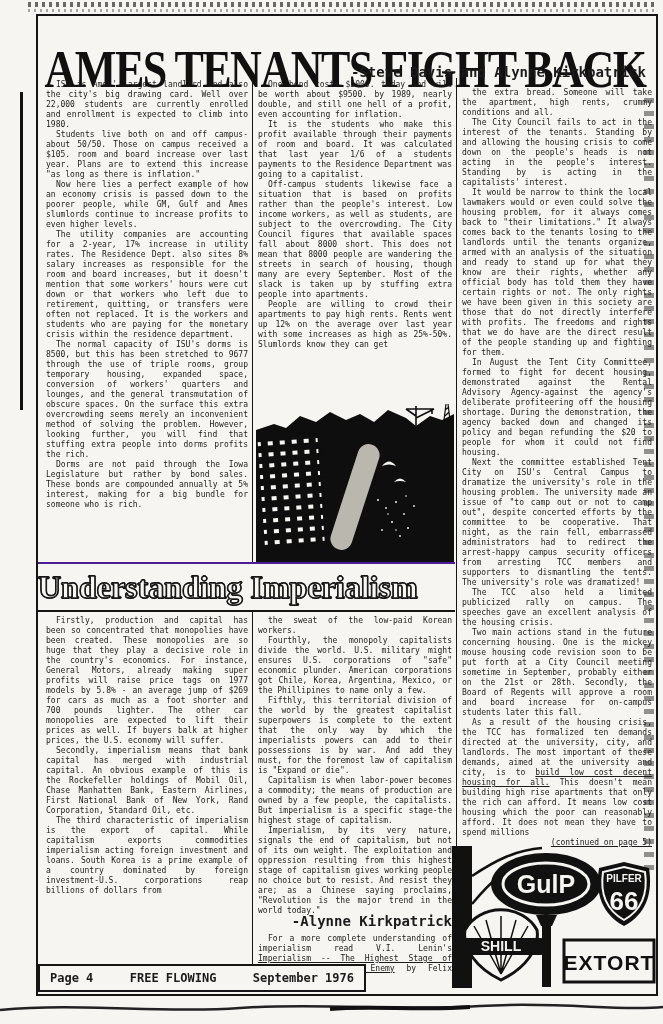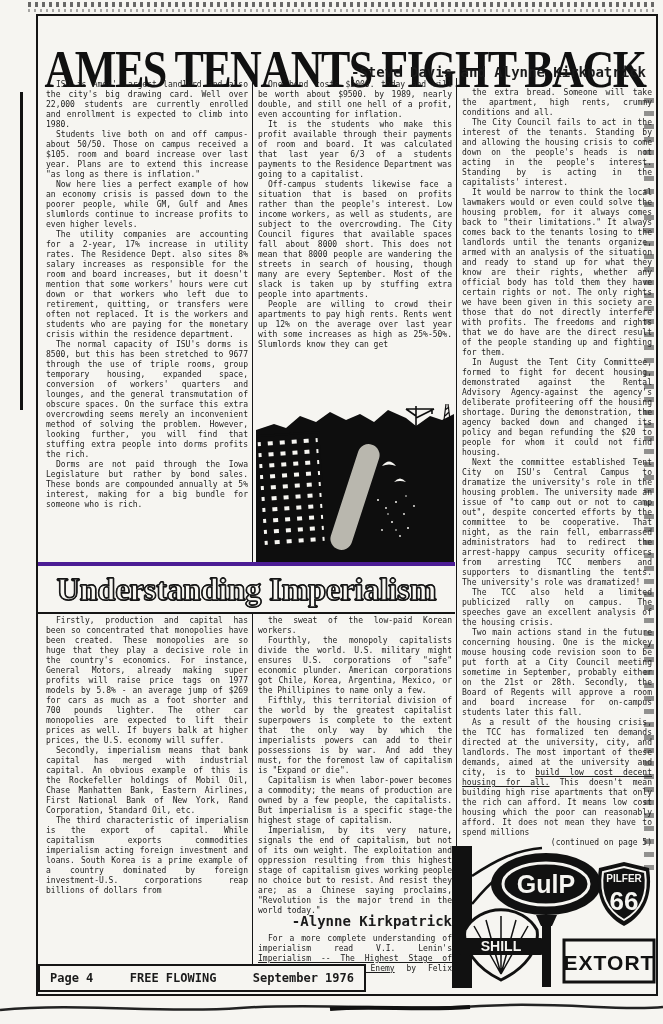--- a/index.html
+++ b/index.html
@@ -28,33 +28,33 @@
   .bodytext p{margin:0;text-indent:10px;}
   .col1{position:absolute;left:46px;top:80px;width:202px;height:482px;}
   .col2{position:absolute;left:258px;top:80px;width:194px;height:326px;}
   .col3{position:absolute;left:462px;top:88px;width:190px;height:772px;}
   .divider-a{position:absolute;left:252px;top:78px;width:1px;height:484px;background:#151515;}
   .divider-b{position:absolute;left:456px;top:78px;width:1px;height:888px;background:#151515;}
   .divider-c{position:absolute;left:252px;top:612px;width:1px;height:352px;background:#151515;}
   .illustration{position:absolute;left:256px;top:404px;width:198px;height:158px;}
   .banner{
     position:absolute;left:38px;top:562px;width:417px;height:46px;
-    border-top:4px solid #4c1d95;border-bottom:2px solid #151515;background:#f6f5f1;
-    display:flex;align-items:center;justify-content:center;
+    border-top:2px solid #4c1d95;border-bottom:2px solid #151515;background:#f6f5f1;
+    display:flex;align-items:center;justify-content:flex-start;
   }
   .banner-title{
     font-family:"Liberation Serif","DejaVu Serif",serif;font-weight:bold;font-size:32px;
     white-space:nowrap;color:#f8f7f2;-webkit-text-stroke:1.3px #161616;
     text-shadow:1px 0 #161616,-1px 0 #161616,0 1px #161616,0 -1px #161616;
   }
   .imp-col1{position:absolute;left:46px;top:616px;width:202px;height:346px;}
   .imp-col2{position:absolute;left:258px;top:616px;width:194px;height:372px;}
   .attribution{text-align:right;font-size:14px;line-height:10px;font-weight:bold;margin:0;}
   .underlined{text-decoration:underline;}
-  .continued{text-align:right;text-indent:0 !important;}
+  .continued{text-align:right;text-indent:0 !important;text-decoration:underline;}
   .footer-box{
     position:absolute;left:38px;top:964px;width:304px;height:24px;border:2px solid #151515;
     display:flex;justify-content:space-between;align-items:center;padding:0 10px;
     font-size:12px;font-weight:bold;background:#f6f5f1;
   }
   .cartoon{position:absolute;left:446px;top:845px;width:210px;height:150px;}
   .bottom-squiggle{position:absolute;left:0;top:998px;width:663px;height:22px;}
 </style>
 </head>
 <body>
@@ -76,21 +76,21 @@
       <p>Now here lies a perfect example of how an economy crisis is passed down to the poorer people, while GM, Gulf and Ames slumlords continue to increase profits to even higher levels.</p>
       <p>The utility companies are accounting for a 2-year, 17% increase in utility rates. The Residence Dept. also sites 8% salary increases as responsible for the room and board increases, but it doesn't mention that some workers' hours were cut down or that workers who left due to retirement, quitting, or transfers were often not replaced. It is the workers and students who are paying for the monetary crisis within the residence department.</p>
       <p>The normal capacity of ISU's dorms is 8500, but this has been stretched to 9677 through the use of triple rooms, group temporary housing, expanded space, conversion of workers' quarters and lounges, and the general transmutation of obscure spaces. On the surface this extra overcrowding seems merely an inconvenient method of solving the problem. However, looking further, you will find that stuffing extra people into dorms profits the rich.</p>
       <p>Dorms are not paid through the Iowa Legislature but rather by bond sales. These bonds are compounded annually at 5% interest, making for a big bundle for someone who is rich.</p>
     </div>
 
   <div class="divider-a"></div>
 
   <div class="col2 bodytext">
       <p>One bond costs $5000. today and will be worth about $9500. by 1989, nearly double, and still one hell of a profit, even accounting for inflation.</p>
-      <p>It is the students who make this profit available through their payments of room and board. It was calculated that last year 6/3 of a students payments to the Residence Department was going to a capitalist.</p>
+      <p>It is the students who make this profit available through their payments of room and board. It was calculated that last year 1/6 of a students payments to the Residence Department was going to a capitalist.</p>
       <p>Off-campus students likewise face a situation that is based on profits rather than the people's interest. Low income workers, as well as students, are subject to the overcrowding. The City Council figures that available spaces fall about 8000 short. This does not mean that 8000 people are wandering the streets in search of housing, though many are every September. Most of the slack is taken up by stuffing extra people into apartments.</p>
       <p>People are willing to crowd their apartments to pay high rents. Rents went up 12% on the average over last year with some increases as high as 25%-50%. Slumlords know they can get</p>
     </div>
 
   <svg class="illustration" viewBox="0 0 198 158" xmlns="http://www.w3.org/2000/svg">
     <defs>
       <pattern id="winpat" width="12" height="11" patternUnits="userSpaceOnUse">
         <rect width="12" height="11" fill="#0e0e0e"></rect>
         <rect x="3" y="3" width="5" height="4" fill="#f6f5f1"></rect>
       </pattern>

